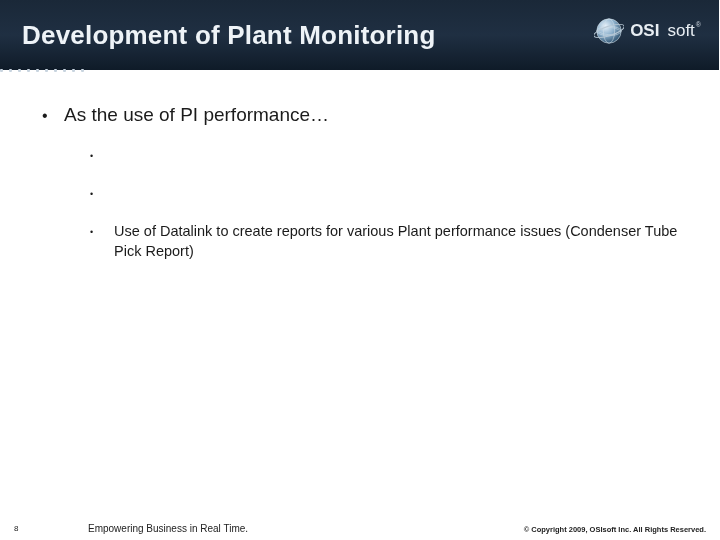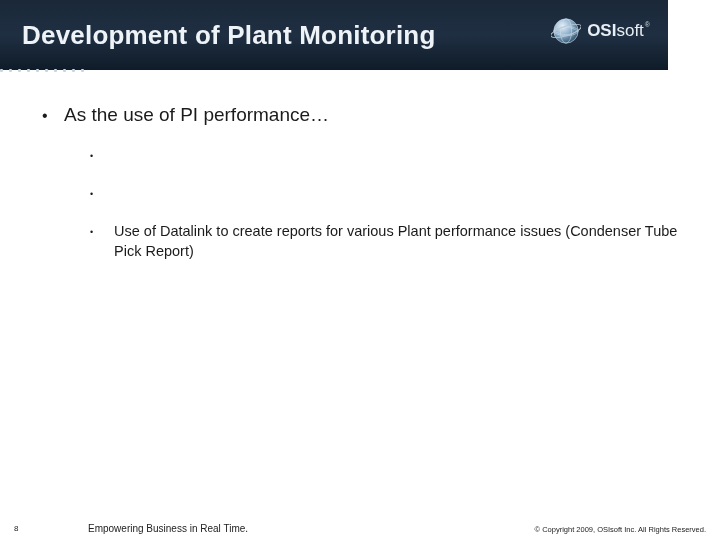--- a/index.html
+++ b/index.html
@@ -5,21 +5,21 @@
   * { margin: 0; padding: 0; box-sizing: border-box; }
   body {
     width: 720px;
     height: 540px;
     font-family: Verdana, Arial, sans-serif;
     background: #ffffff;
     position: relative;
     overflow: hidden;
   }
   .header {
-    width: 668px;
+    width: 719px;
     height: 70px;
     background: linear-gradient(to bottom, #1a2838 0%, #1f2f42 50%, #0f1b28 100%);
     position: relative;
     display: flex;
     align-items: center;
   }
   .dots {
     position: absolute;
     left: 0;
     top: 58px;
@@ -48,21 +48,21 @@
     display: flex;
     align-items: center;
     gap: 6px;
   }
   .logo-text {
     color: #e8eef3;
     font-size: 17px;
     font-family: Arial, sans-serif;
   }
   .logo-text .osi { font-weight: bold; }
-  .logo-text .soft { font-weight: normal; }
+  .logo-text .soft { font-weight: normal; padding-left: 8px; }
   .reg {
     font-size: 7px;
     color: #cbd5de;
     vertical-align: top;
     margin-left: 1px;
   }
   .globe {
     width: 30px;
     height: 30px;
   }
@@ -115,20 +115,21 @@
     font-family: Verdana, sans-serif;
     margin-left: 28px;
   }
   .copyright {
     font-size: 7.5px;
     color: #222;
     font-family: Verdana, sans-serif;
     position: absolute;
     right: 14px;
     bottom: 6px;
+    font-weight: bold;
   }
 </style>
 </head>
 <body>
 
 <div class="header">
   <div class="title">Development of Plant Monitoring</div>
   <div class="logo">
     <span class="globe">
       <svg viewBox="0 0 32 32" width="30" height="30">

